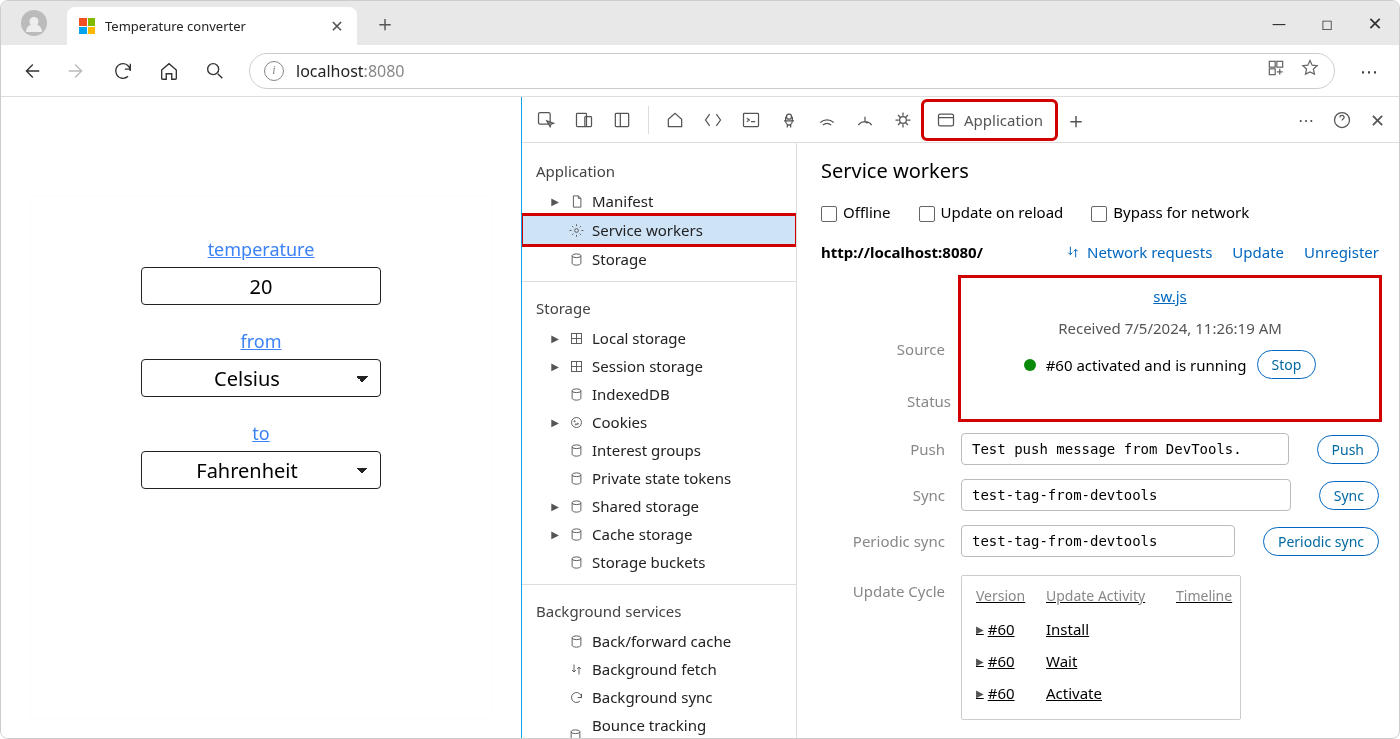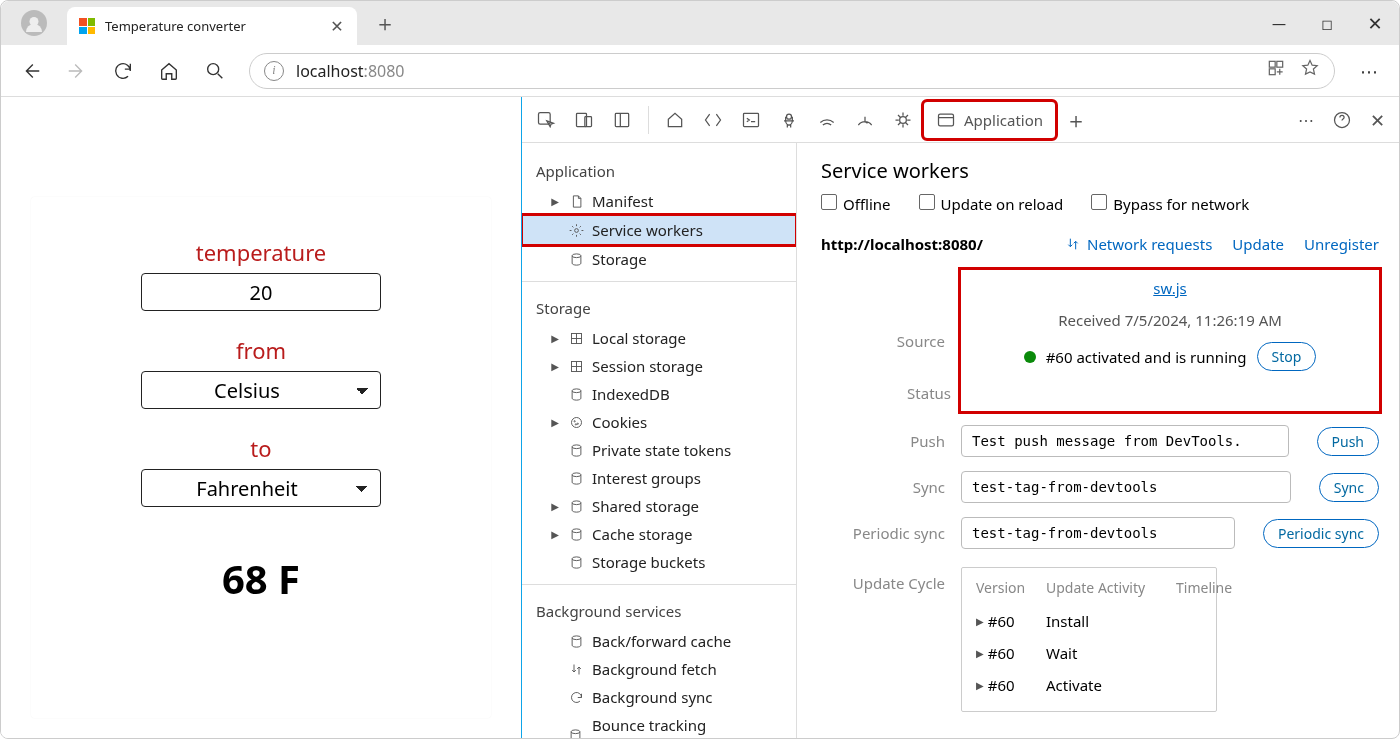--- a/index.html
+++ b/index.html
@@ -31,21 +31,21 @@
   .addr-icons { margin-left:auto; display:flex; gap:14px; color:#666;}
   .addr-icons svg{width:20px;height:20px;fill:none;stroke:currentColor;stroke-width:1.5;}
   .more-btn{width:40px;height:40px;display:flex;align-items:center;justify-content:center;font-size:18px;color:#333;cursor:pointer;}
 
   
   .main { flex:1; display:flex; overflow:hidden;}
 
   
   .page { width:520px; background:#fff; padding:20px; display:flex; justify-content:center;}
   .card { width:460px; margin-top:80px; background:#fff; border-radius:4px; box-shadow:0 0 2px rgba(0,0,0,.05); display:flex; flex-direction:column; align-items:center; padding:40px 60px;}
-  .card label { font-size:22px; color:#b91c1c; margin-bottom:6px;}
+  .card label { font-size:18px; color:#3b82f6; margin-bottom:6px;text-decoration:underline;}
   .card input, .card select { width:240px; height:38px; border:1px solid #222; border-radius:4px; font-size:20px; text-align:center; margin-bottom:24px; background:#fff;}
   .card select{ appearance:none; background-image: linear-gradient(45deg,transparent 50%,#222 50%),linear-gradient(135deg,#222 50%,transparent 50%); background-position: calc(100% - 18px) 16px, calc(100% - 12px) 16px; background-size:6px 6px; background-repeat:no-repeat; padding-right:28px;}
   .result { font-size:40px; font-weight:700; margin-top:20px;}
 
   
   .devtools { flex:1; display:flex; flex-direction:column; border-left:1px solid #0ea5e9; min-width:0;}
   .dt-tabs { height:46px; border-bottom:1px solid #ddd; display:flex; align-items:center; padding:0 6px; gap:2px;}
   .dt-tab { height:38px; padding:0 8px; display:flex; align-items:center; color:#555; cursor:pointer;}
   .dt-tab svg{width:20px;height:20px;fill:none;stroke:currentColor;stroke-width:1.5;}
   .dt-divider { width:1px; height:28px; background:#ddd; margin:0 6px;}
@@ -67,21 +67,21 @@
   .dt-item .tri.blank{visibility:hidden;}
   .dt-item .ic{width:16px;height:16px;flex-shrink:0;display:flex;align-items:center;justify-content:center;color:#555;}
   .dt-item .ic svg{width:15px;height:15px;fill:none;stroke:currentColor;stroke-width:1.5;}
   .dt-item.selected{ background:#cfe3f7; border-top:1px solid #6aa7de; border-bottom:1px solid #6aa7de;}
 
   
   .dt-detail{ flex:1; overflow-y:auto; padding:14px 20px 30px 24px; font-size:15px; position:relative;}
   .dt-detail::-webkit-scrollbar{width:14px;} .dt-detail::-webkit-scrollbar-thumb{background:#ccc;border-radius:7px;}
   .dt-h1{font-size:20px; font-weight:400; margin-bottom:10px;}
   .cbrow{display:flex;gap:28px;margin-bottom:20px;align-items:center;}
-  .cb{display:flex;align-items:flex-start;gap:6px;cursor:pointer;}
+  .cb{display:flex;align-items:flex-end;gap:6px;cursor:pointer;margin-top:8px;}
   .cb-box{width:16px;height:16px;border:1.5px solid #666;border-radius:2px;}
   .origin-row{display:flex;align-items:center; gap:20px; margin-bottom:16px;}
   .origin-row .origin{font-weight:700;}
   .linkish{color:#0067c0;cursor:pointer;}
   .linkish.u{text-decoration:underline;}
   .net-req{display:flex;align-items:center;gap:6px;}
   .net-req svg{width:16px;height:16px;fill:none;stroke:#0067c0;stroke-width:1.5;}
 
   .kv{display:grid; grid-template-columns:130px 1fr; row-gap:14px; align-items:center; margin-left:10px;}
   .kv .k{color:#888; text-align:right; padding-right:16px;}
@@ -174,21 +174,20 @@
 <div class="main">
 
   <div class="page">
     <div class="card">
       <label>temperature</label>
       <input type="text" value="20" style="">
       <label>from</label>
       <select><option>Celsius</option></select>
       <label>to</label>
       <select><option>Fahrenheit</option></select>
-      <div class="result">68 F</div>
     </div>
   </div>
 
   <div class="devtools">
     <div class="dt-tabs">
       <div class="dt-tab">
           <svg viewBox="0 0 24 24">
             <rect x="3" y="3" width="14" height="14" rx="2"></rect>
             <path d="M13 13l8 3-3 1-1 3z"></path>
           </svg>
@@ -343,31 +342,31 @@
               <span>Cookies</span>
             </div>
           <div class="dt-item">
               <span class="tri blank">▶</span>
               <span class="ic">
                 <svg viewBox="0 0 24 24">
                   <ellipse cx="12" cy="6" rx="7" ry="3"></ellipse>
                   <path d="M5 6v12c0 1.7 3.1 3 7 3s7-1.3 7-3V6"></path>
                 </svg>
               </span>
+              <span>Interest groups</span>
+            </div>
+          <div class="dt-item">
+              <span class="tri blank">▶</span>
+              <span class="ic">
+                <svg viewBox="0 0 24 24">
+                  <ellipse cx="12" cy="6" rx="7" ry="3"></ellipse>
+                  <path d="M5 6v12c0 1.7 3.1 3 7 3s7-1.3 7-3V6"></path>
+                </svg>
+              </span>
               <span>Private state tokens</span>
-            </div>
-          <div class="dt-item">
-              <span class="tri blank">▶</span>
-              <span class="ic">
-                <svg viewBox="0 0 24 24">
-                  <ellipse cx="12" cy="6" rx="7" ry="3"></ellipse>
-                  <path d="M5 6v12c0 1.7 3.1 3 7 3s7-1.3 7-3V6"></path>
-                </svg>
-              </span>
-              <span>Interest groups</span>
             </div>
           <div class="dt-item">
               <span class="tri">▶</span>
               <span class="ic">
                 <svg viewBox="0 0 24 24">
                   <ellipse cx="12" cy="6" rx="7" ry="3"></ellipse>
                   <path d="M5 6v12c0 1.7 3.1 3 7 3s7-1.3 7-3V6"></path>
                 </svg>
               </span>
               <span>Shared storage</span>
@@ -493,21 +492,21 @@
             </div>
 
           <div class="k">Periodic sync</div>
           <div class="v">
               <input class="txtin mono" value="test-tag-from-devtools" style="">
               <span class="pill">Periodic sync</span>
             </div>
 
           <div class="k" style="align-self:flex-start;padding-top:10px;">Update Cycle</div>
           <div class="v">
-            <div class="cycle-box" style="width:256px;">
+            <div class="cycle-box" style="width:280px;text-decoration:underline;">
               <div class="cycle-head">
                 <span>Version</span>
                 <span>Update Activity</span>
                 <span>Timeline</span>
               </div>
               <div class="cycle-row">
                 <span class="ver">
                     <span class="tri">▶</span>
                     <span>#60</span>
                   </span>

